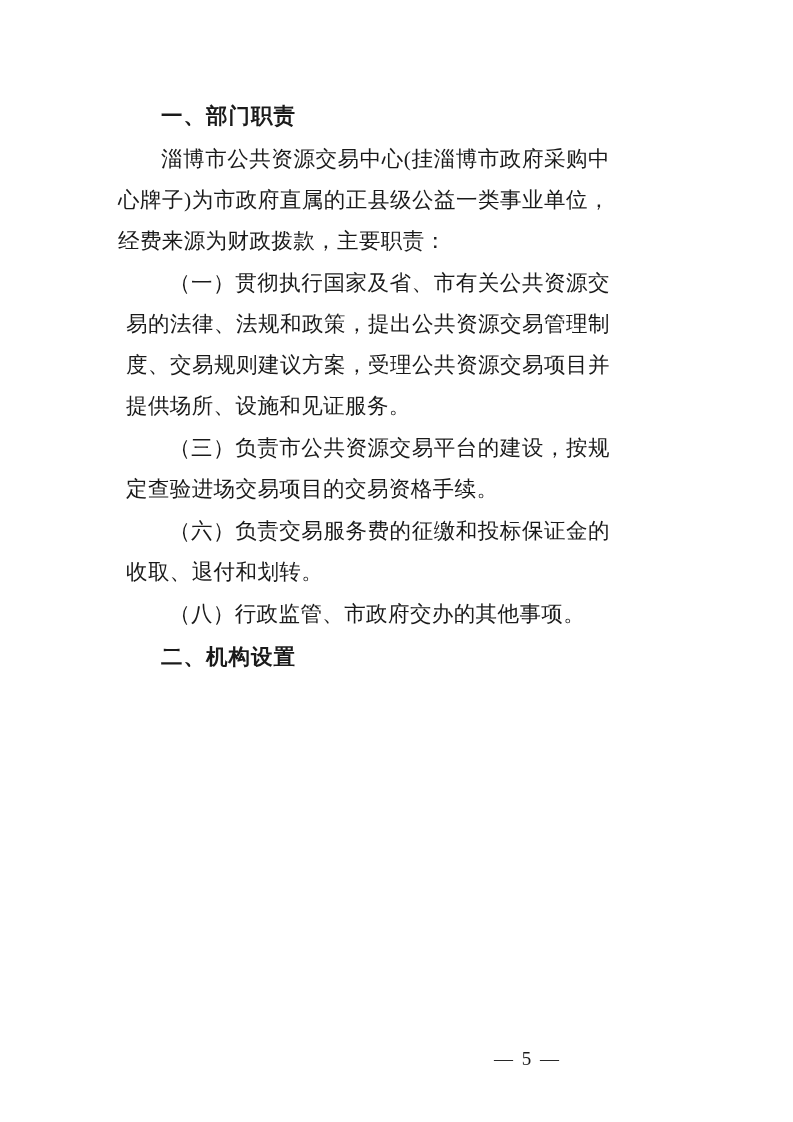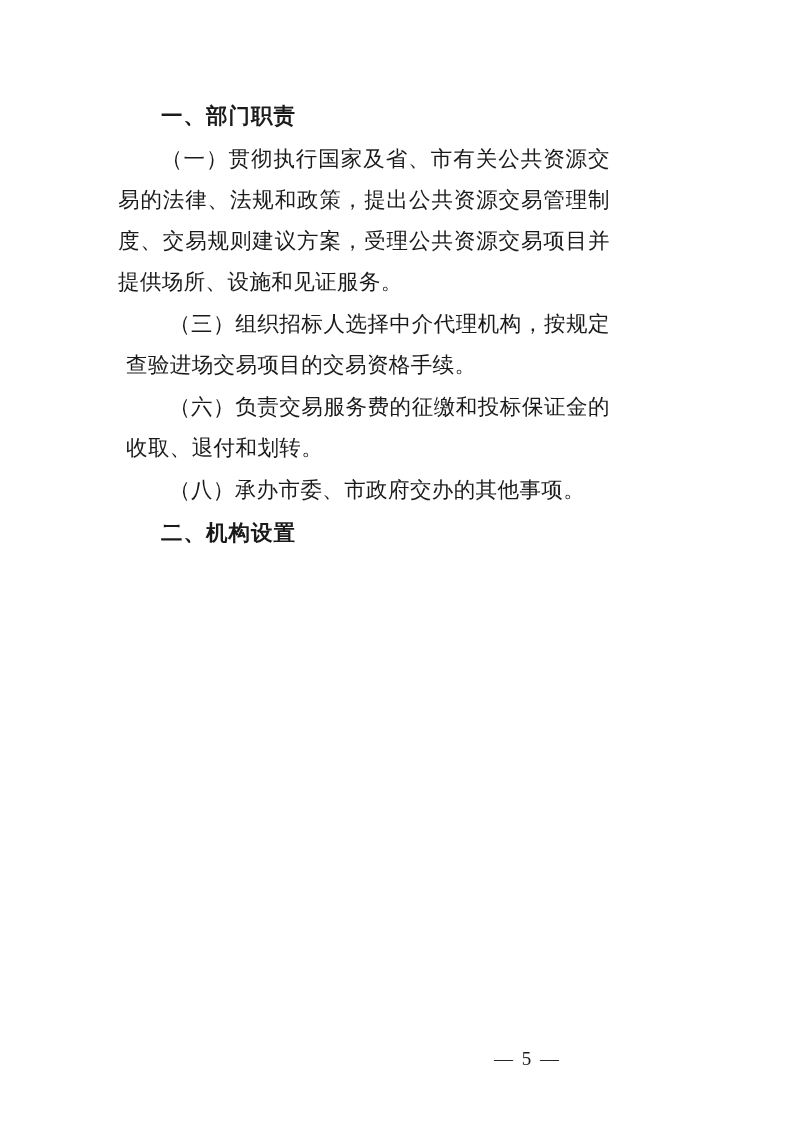--- a/index.html
+++ b/index.html
@@ -64,24 +64,25 @@
 </style>
 </head>
 <body>
 
 <div class="page">
 
   <div class="doc-body">
 
     <div class="heading">一、部门职责</div>
 
+    <p class="para">淄博市公共资源交易中心(挂淄博市政府采购中心牌子)为市政府直属的正县级公益一类事业单位，经费来源为财政拨款，主要职责：</p>
     <p class="para">（一）贯彻执行国家及省、市有关公共资源交易的法律、法规和政策，提出公共资源交易管理制度、交易规则建议方案，受理公共资源交易项目并提供场所、设施和见证服务。</p>
-    <p class="para">（三）组织招标人选择中介代理机构，按规定查验进场交易项目的交易资格手续。</p>
+    <p class="para">（三）负责市公共资源交易平台的建设，按规定查验进场交易项目的交易资格手续。</p>
     <p class="para">（六）负责交易服务费的征缴和投标保证金的收取、退付和划转。</p>
-    <p class="para">（八）承办市委、市政府交办的其他事项。</p>
+    <p class="para">（八）行政监管、市政府交办的其他事项。</p>
 
     <div class="heading-2">二、机构设置</div>
 
   </div>
 
   <div class="page-number">— 5 —</div>
 
 </div>
 
 </body></html>

